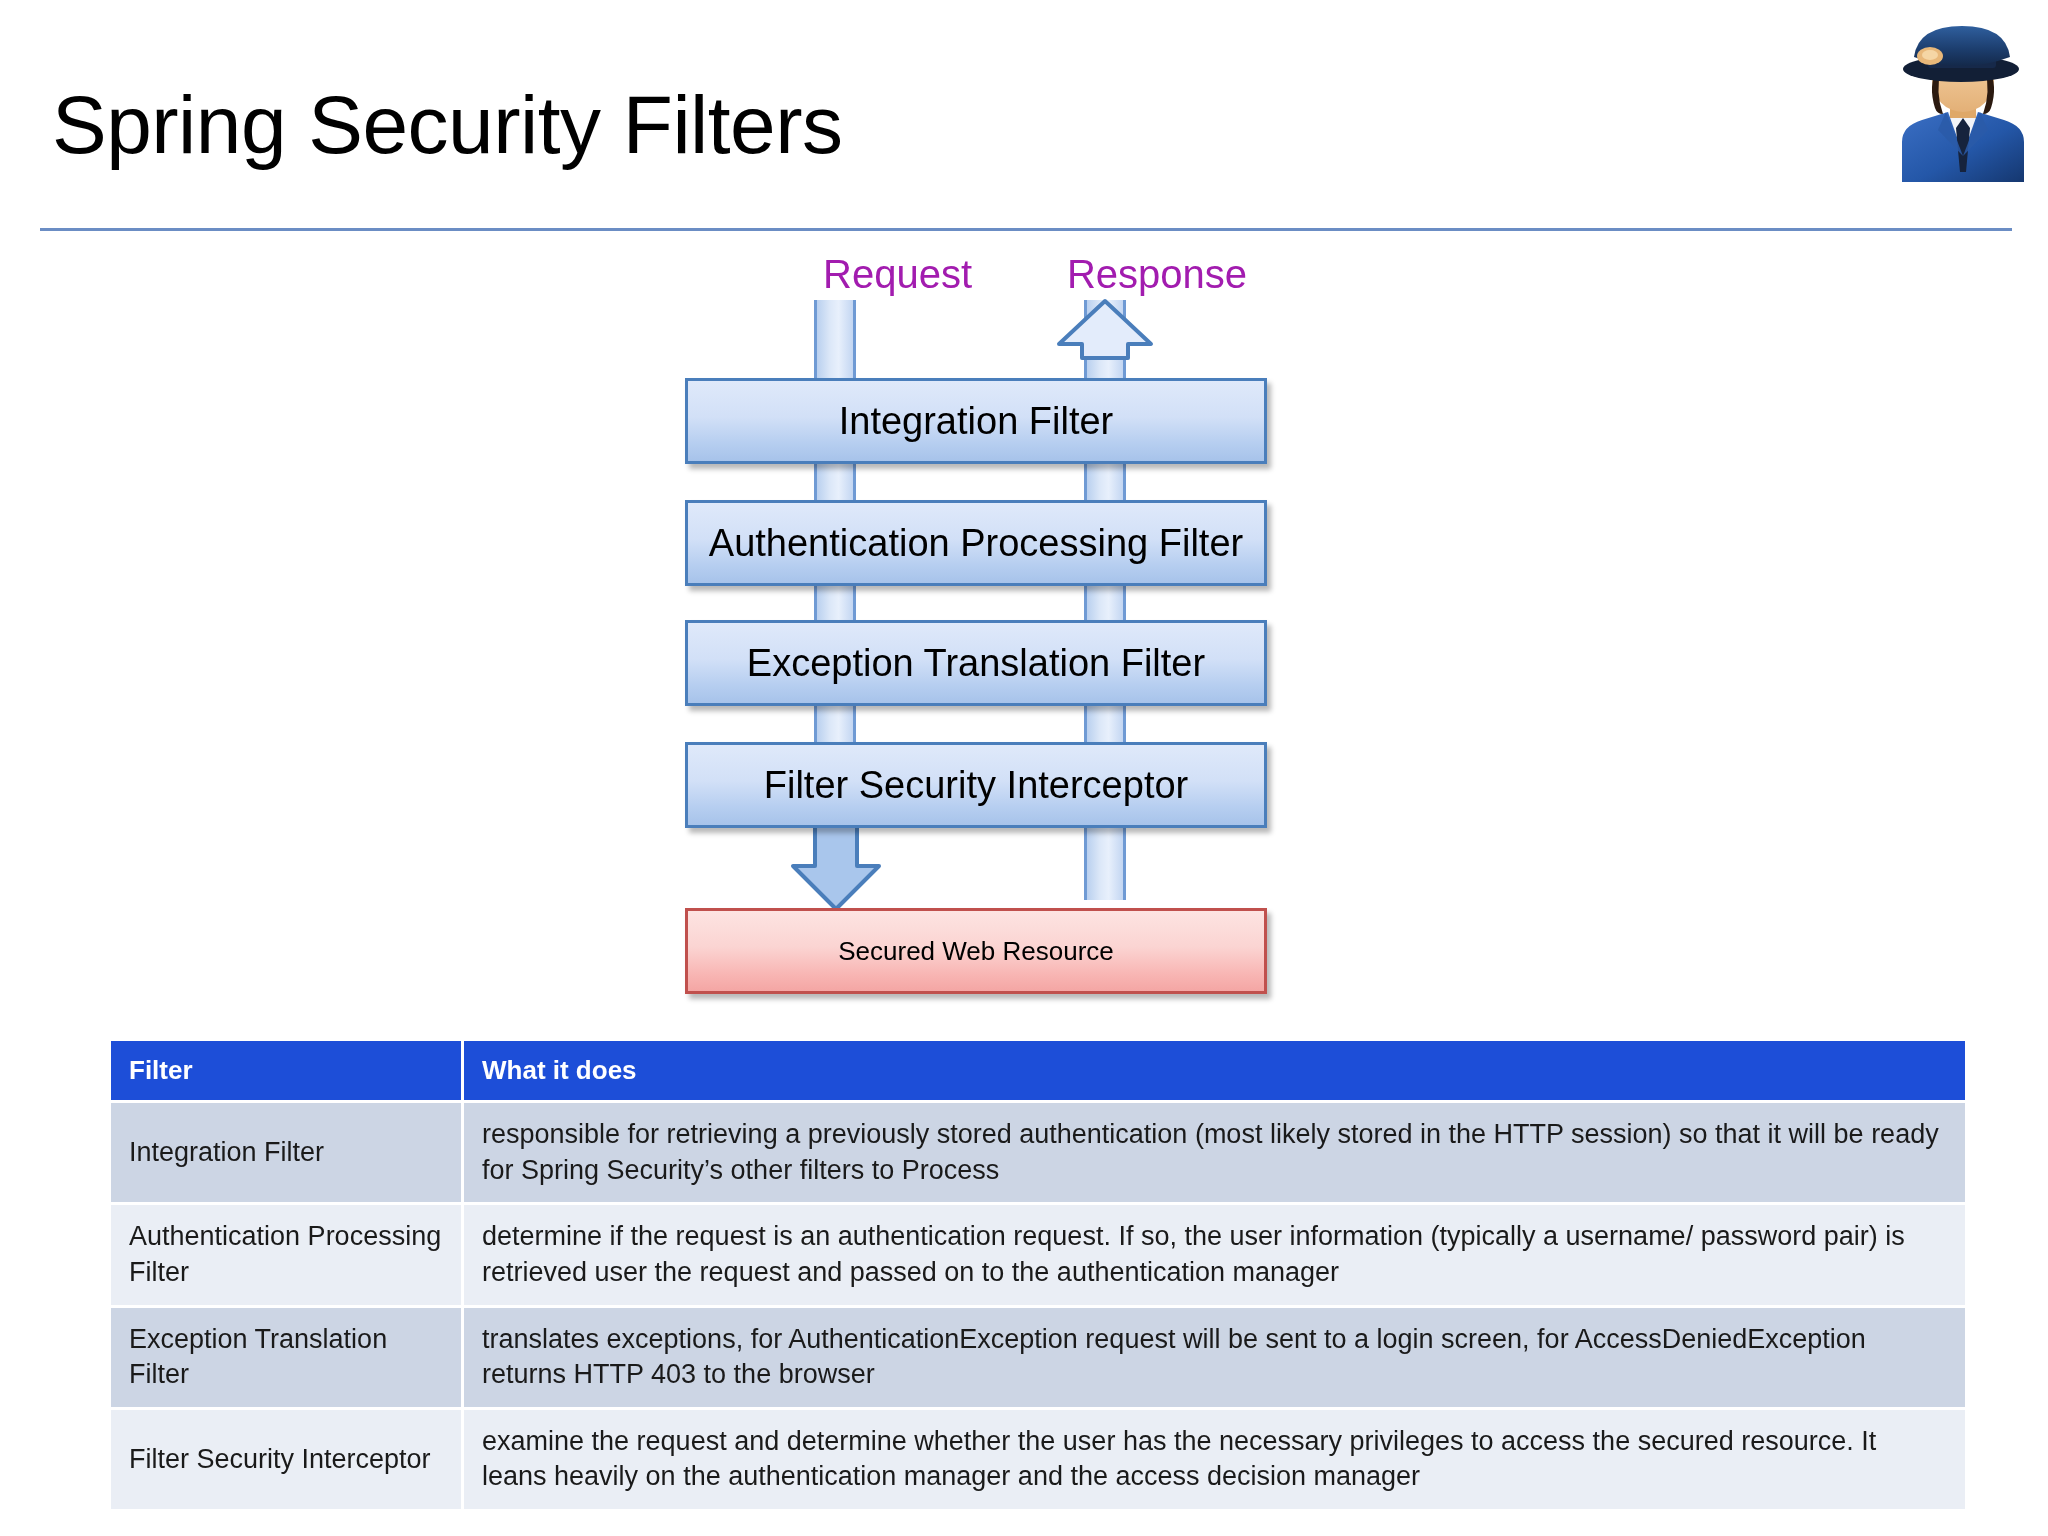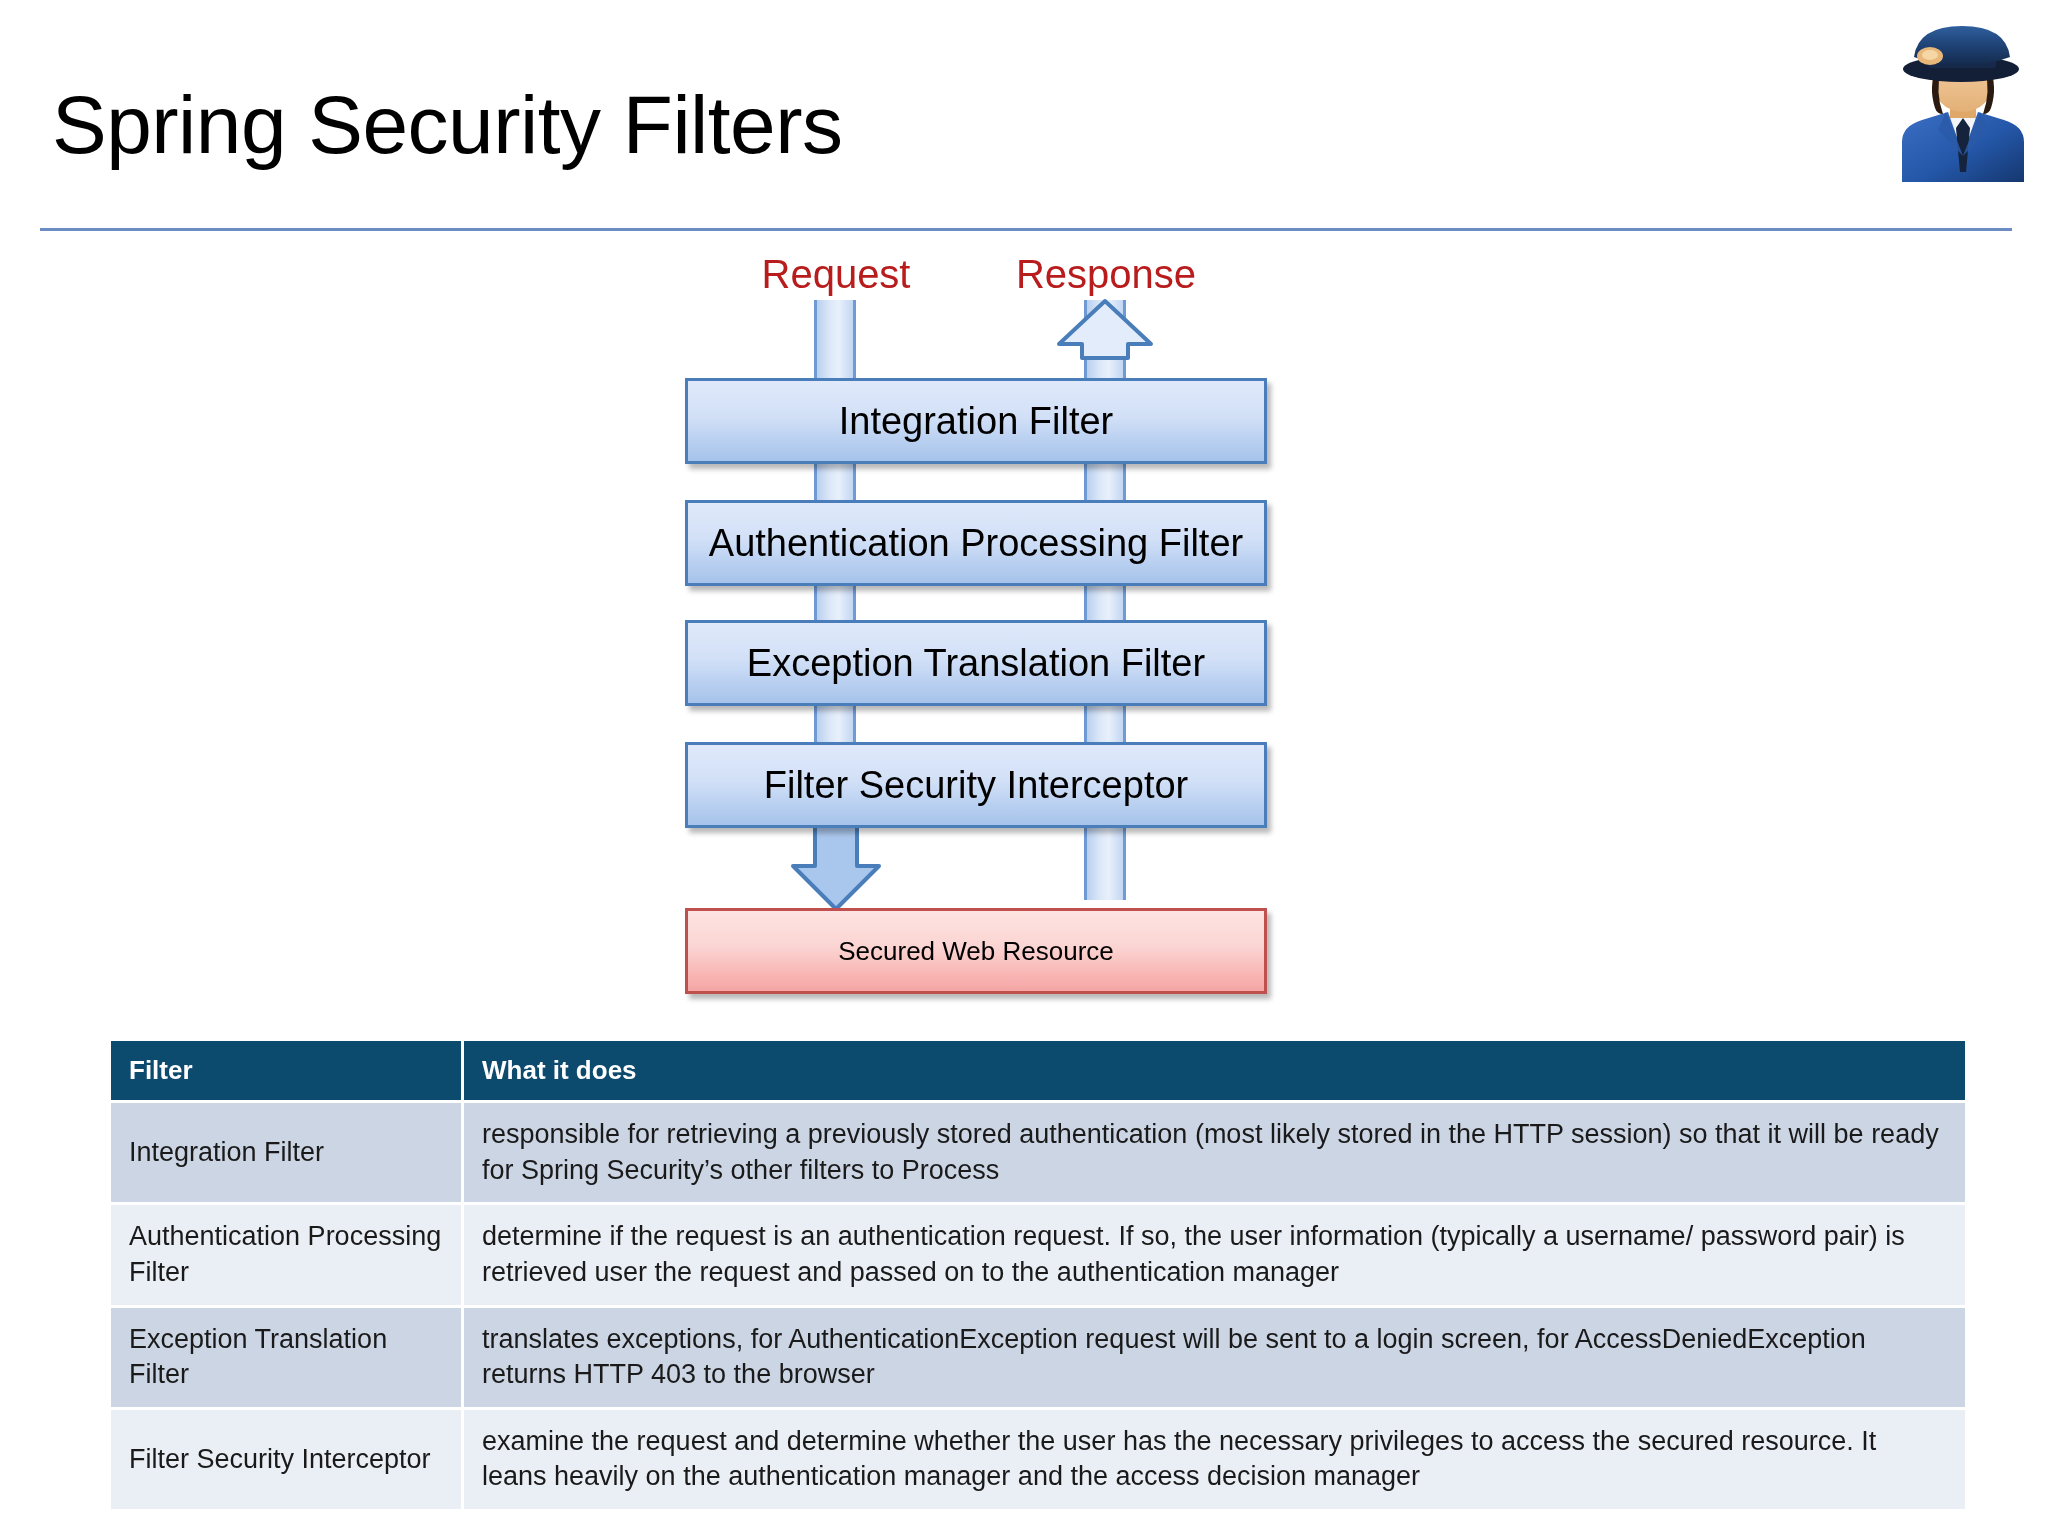--- a/index.html
+++ b/index.html
@@ -50,23 +50,23 @@
     position: absolute;
     left: 0;
     top: 0;
     width: 2048px;
     height: 1020px;
     pointer-events: none;
   }
   .flow-label {
     position: absolute;
     font-size: 40px;
-    color: #b91c1c;
+    color: #a21caf;
     white-space: nowrap;
-    text-align: center;
+    text-align: right;
   }
   #label-request { left: 700px; top: 252px; width: 272px; }
   #label-response { left: 965px; top: 252px; width: 282px; }
 
   
   .pipe {
     position: absolute;
     background: linear-gradient(to right, #b9d0ef 0%, #dbe7f8 35%, #e8f0fc 60%, #c3d6f2 100%);
     border-left: 3px solid #6f9ad4;
     border-right: 3px solid #6f9ad4;
@@ -139,21 +139,21 @@
   #filters-table {
     position: absolute;
     left: 108px;
     top: 1038px;
     width: 1860px;
     border-collapse: separate;
     border-spacing: 3px;
     table-layout: fixed;
   }
   #filters-table th {
-    background: #0c4a6e;
+    background: #1d4ed8;
     color: #ffffff;
     font-size: 26px;
     font-weight: bold;
     text-align: left;
     padding: 14px 18px;
     vertical-align: middle;
   }
   #filters-table td {
     font-size: 27px;
     color: #1a1a1a;

